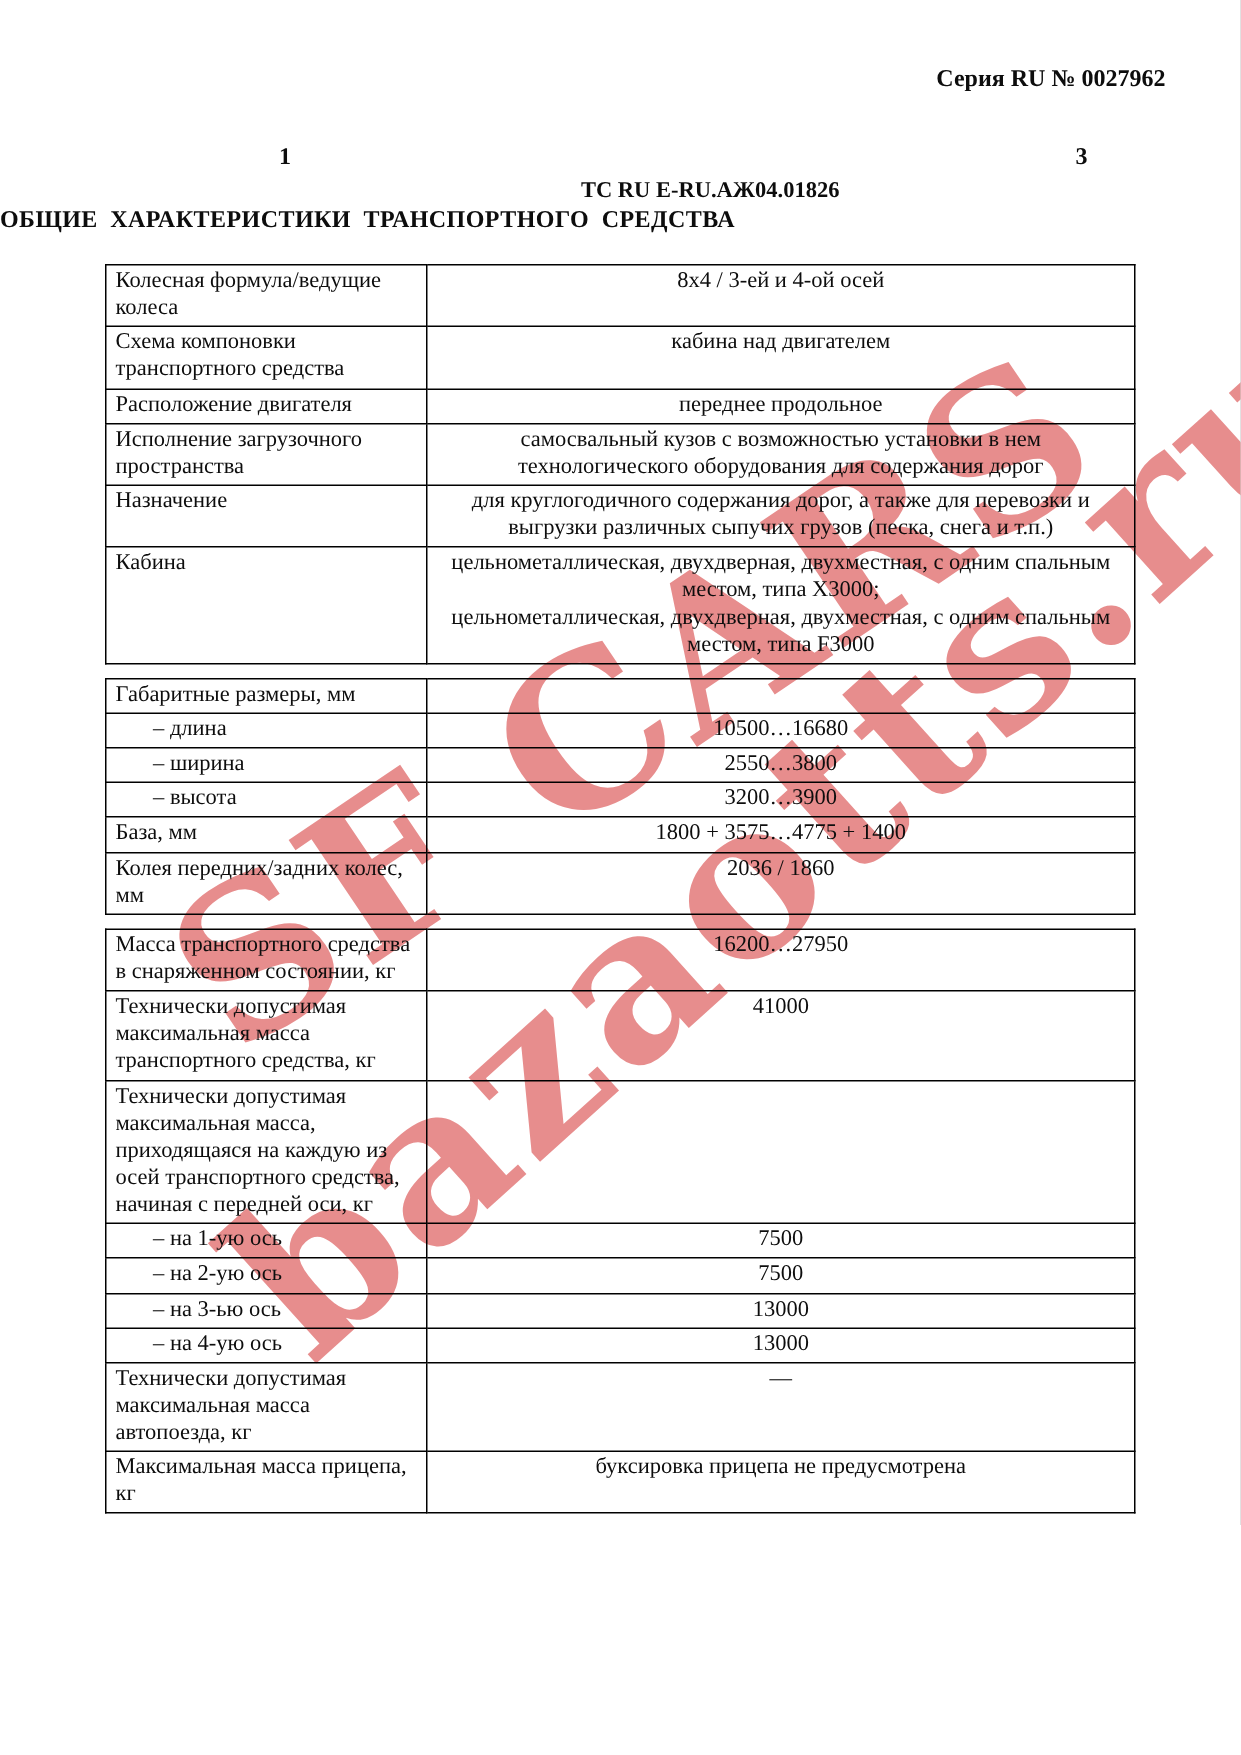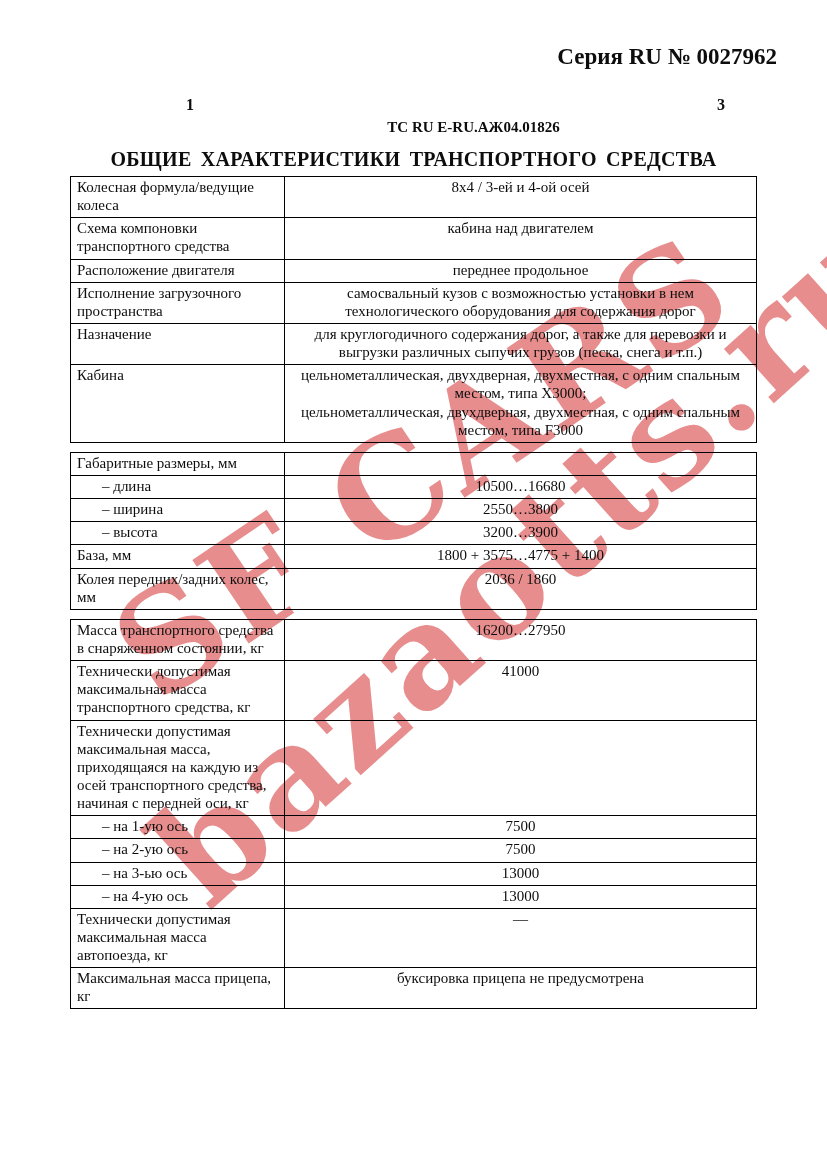--- a/index.html
+++ b/index.html
@@ -34,32 +34,32 @@
   .wm-line2{
     left:128px;top:822px;
     font-size:142px;
     transform:rotate(-42deg);
     transform-origin:0 0;
   }
   
   .content{position:relative;z-index:1;}
   .series{
     position:absolute;top:44px;right:50px;
-    font-size:23px;font-weight:bold;
+    font-size:16px;font-weight:bold;
   }
   .pn-left{position:absolute;top:96px;left:186px;font-size:16px;font-weight:bold;}
   .pn-right{position:absolute;top:96px;left:717px;font-size:16px;font-weight:bold;}
   .approval{
     position:absolute;top:119px;left:0;width:100%;
     box-sizing:border-box;padding-left:120px;
     text-align:center;font-size:15px;font-weight:bold;
   }
   .heading{
-    position:absolute;top:148px;left:0;width:100%;
-    text-align:center;font-size:20px;font-weight:bold;
+    position:absolute;top:138px;left:0;width:100%;
+    text-align:left;font-size:16px;font-weight:bold;
     word-spacing:4px;letter-spacing:0.3px;
   }
   
   .tables{position:absolute;top:176px;left:70px;width:687px;}
   table.spec{
     border-collapse:collapse;
     width:100%;
     margin:0 0 9px 0;
     table-layout:fixed;
     border-radius:11px;

